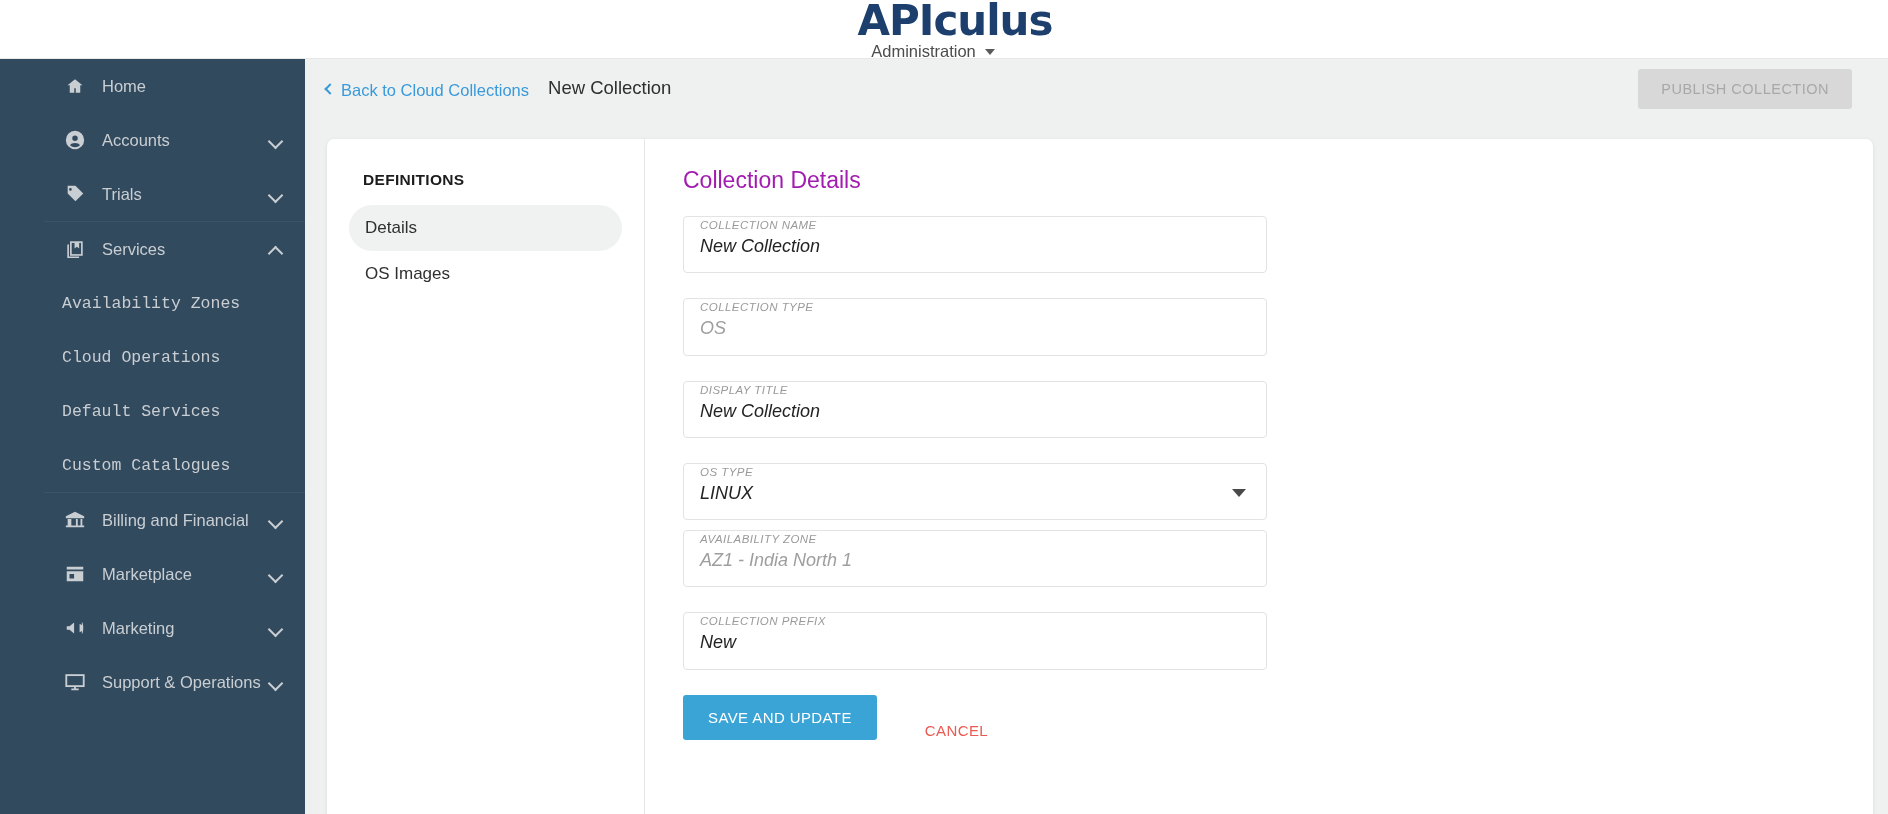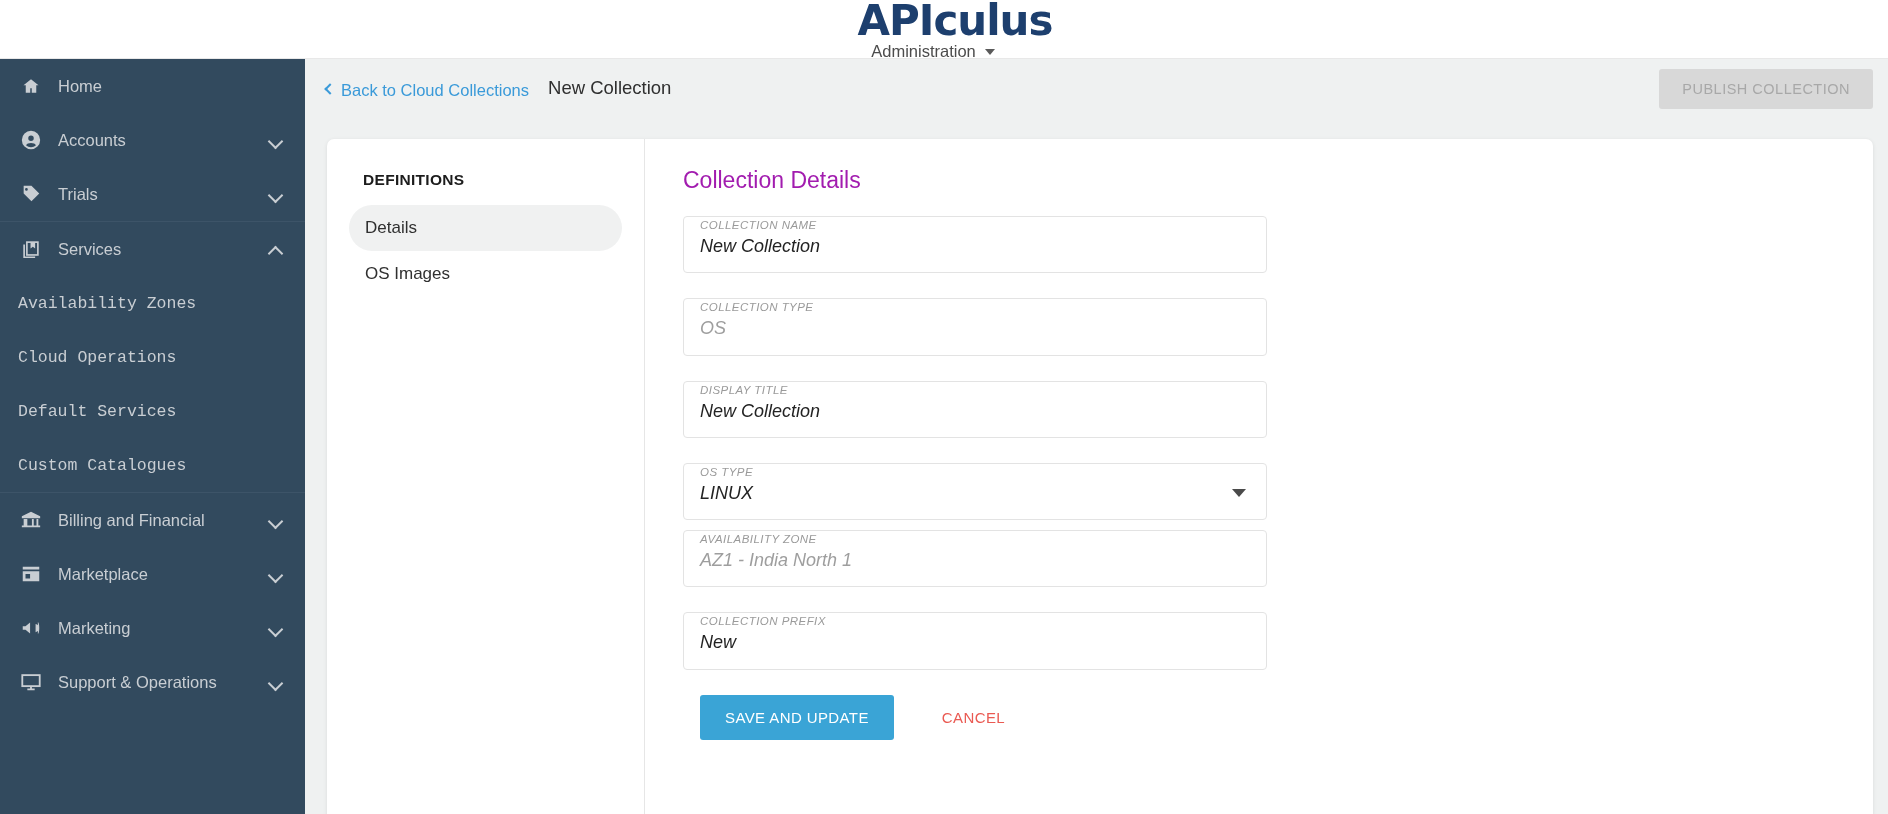--- a/index.html
+++ b/index.html
@@ -46,20 +46,21 @@
     border-top: 6px solid #5a5a5a;
     display: inline-block;
   }
 
   
   .sidebar {
     position: absolute; left: 0; top: 59px;
     width: 305px; height: 755px;
     background: #324a5e;
     overflow: hidden;
+    padding-left: 44px;
   }
   .nav-item {
     display: flex; align-items: center;
     height: 54px;
     padding: 0 22px 0 18px;
     color: #c9ced3;
     font-size: 16.5px;
     cursor: pointer;
     position: relative;
   }
@@ -101,21 +102,21 @@
   
   .main {
     position: absolute;
     left: 305px; top: 59px;
     width: 1583px; height: 755px;
     background: #eff1f1;
   }
   .page-header {
     height: 59px;
     display: flex; align-items: center;
-    padding: 0 15px 0 21px;
+    padding: 0 36px 0 21px;
     justify-content: space-between;
   }
   .ph-left { display: flex; align-items: baseline; }
   .back-link {
     color: #3a9ad9;
     font-size: 16.5px;
     cursor: pointer;
     display: inline-flex; align-items: center;
     white-space: nowrap;
   }
@@ -220,23 +221,22 @@
   .field .sel-caret {
     position: absolute;
     right: 20px; top: 50%;
     margin-top: -3px;
     width: 0; height: 0;
     border-left: 7px solid transparent;
     border-right: 7px solid transparent;
     border-top: 8px solid #4a4a4a;
   }
   .actions {
-    display: flex; align-items: center;
+    display: flex; align-items: flex-end;
     margin-top: 22px;
-    margin-left: 17px;
   }
   .btn-save {
     background: #3aa4d6;
     color: #ffffff;
     border: none;
     border-radius: 3px;
     font-size: 15px;
     letter-spacing: 0.4px;
     padding: 14px 25px;
     cursor: pointer;

